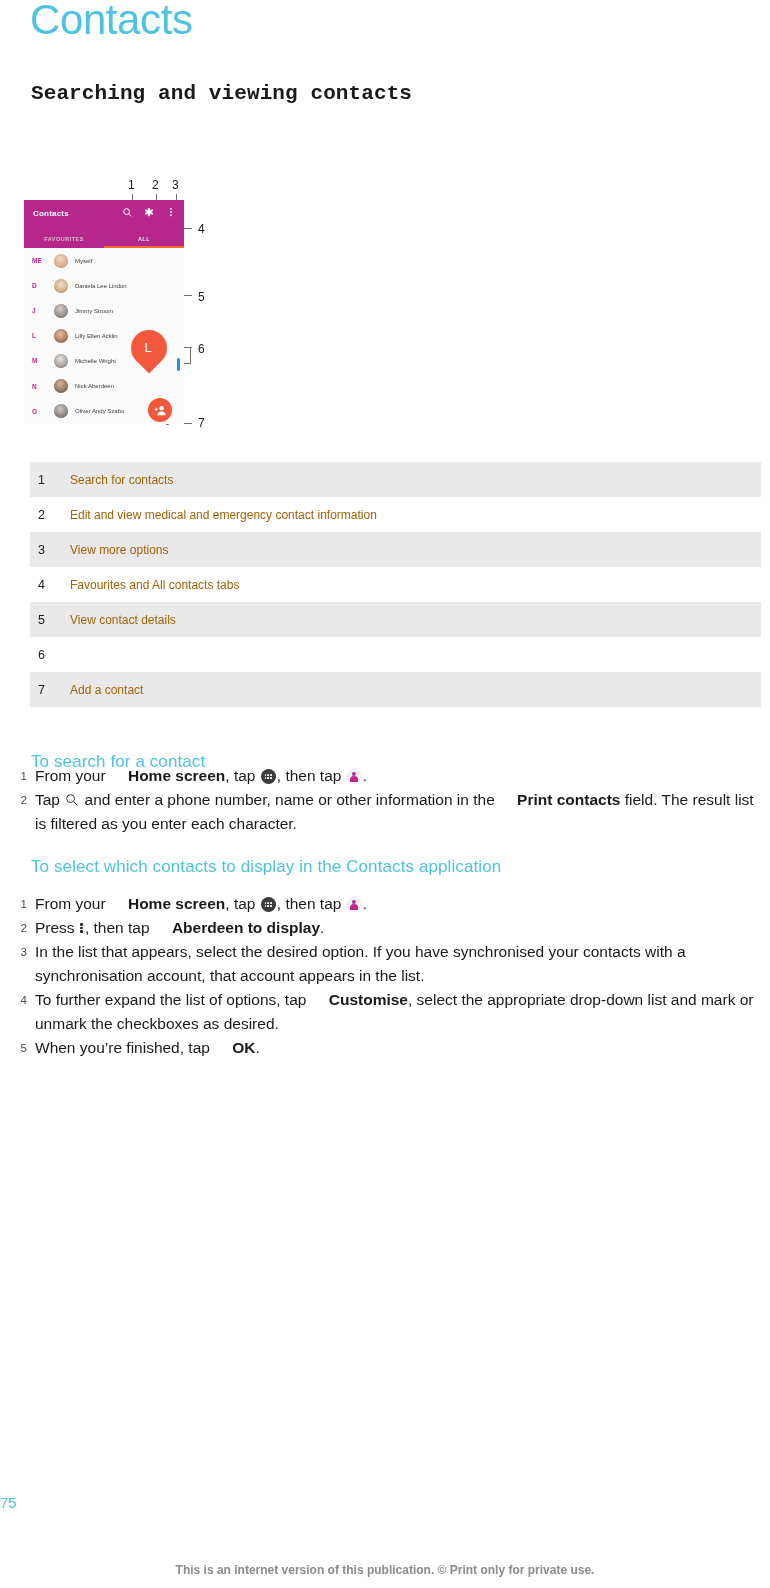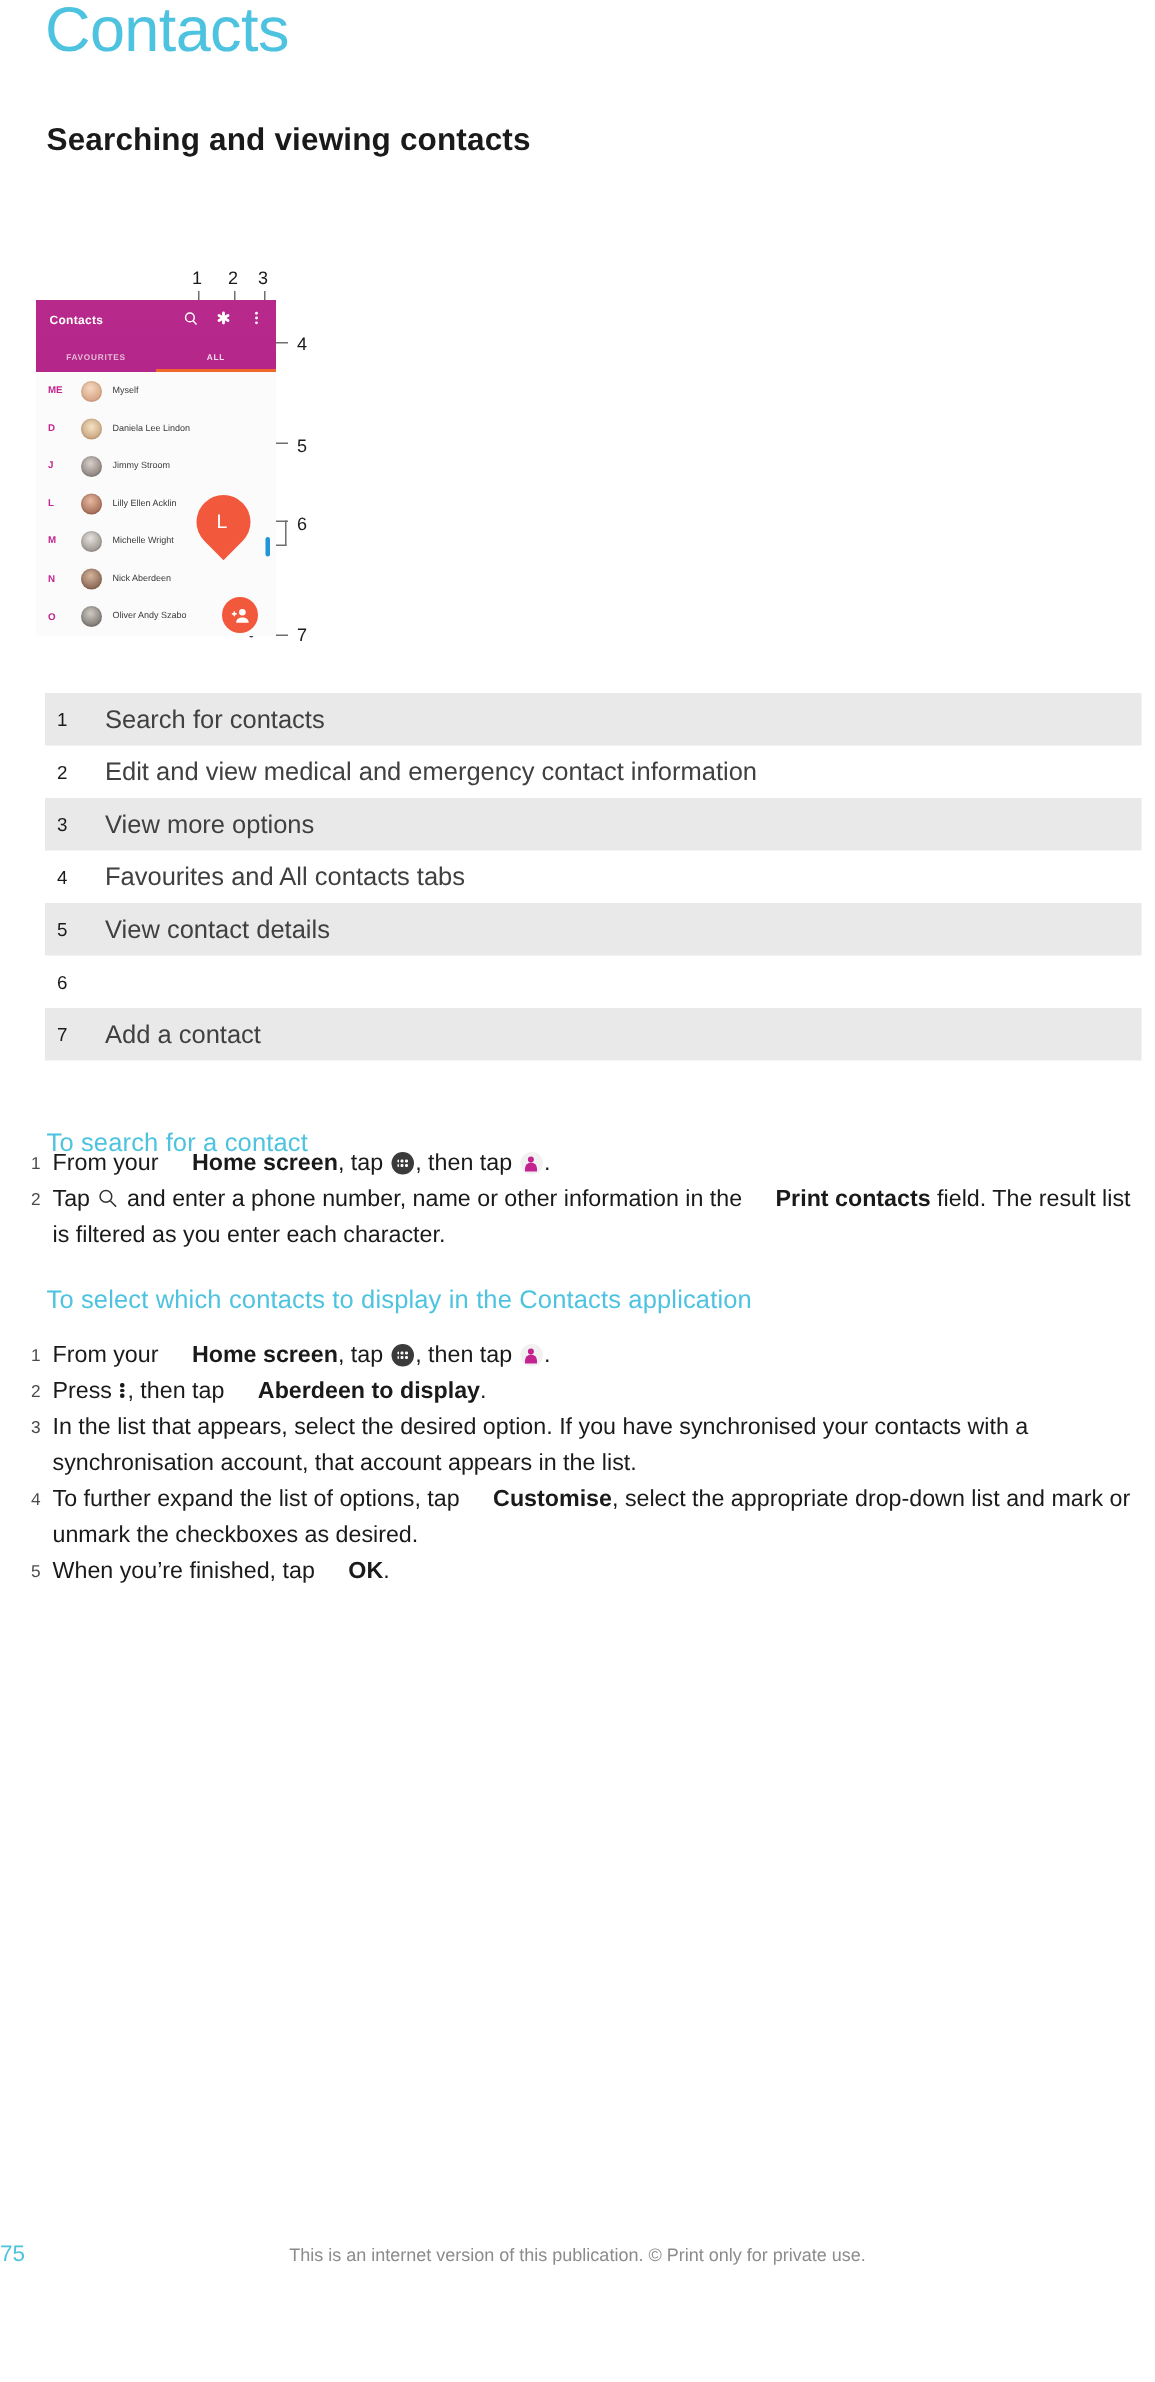--- a/index.html
+++ b/index.html
@@ -32,20 +32,21 @@
     letter-spacing: -0.4px;
   }
   .section-title {
     position: absolute;
     left: 31px;
     top: 82px;
     font-size: 21px;
     font-weight: 700;
     color: #1a1a1a;
     letter-spacing: 0.1px;
+    font-family: Liberation Mono, monospace;
   }
 
   
   .figure {
     position: absolute;
     left: 24px;
     top: 172px;
     width: 210px;
     height: 270px;
   }
@@ -219,22 +220,22 @@
   }
   .legend .lrow.shaded { background: #e9e9e9; }
   .legend .lnum {
     width: 40px;
     padding-left: 8px;
     box-sizing: border-box;
     font-size: 12.5px;
     color: #1a1a1a;
   }
   .legend .ltxt {
-    font-size: 17px;
-    color: #404040;
+    font-size: 12px;
+    color: #a16207;
   }
 
   
   .proc-title {
     position: absolute;
     font-size: 17px;
     color: #4ec3e0;
     font-weight: 400;
     letter-spacing: 0.1px;
   }
@@ -322,24 +323,25 @@
     position: absolute;
     left: 0; right: 0;
     top: 1494px;
     text-align: left;
     font-size: 15px;
     color: #4ec3e0;
   }
   .footer-note {
     position: absolute;
     left: 0; right: 0;
-    top: 1496px;
+    top: 1563px;
     text-align: center;
     font-size: 12px;
     color: #8b8b8b;
+    font-weight: bold;
   }
 </style>
 </head>
 <body>
 
 <div class="page">
 
   <div class="chapter-title">Contacts</div>
   <div class="section-title">Searching and viewing contacts</div>
 

